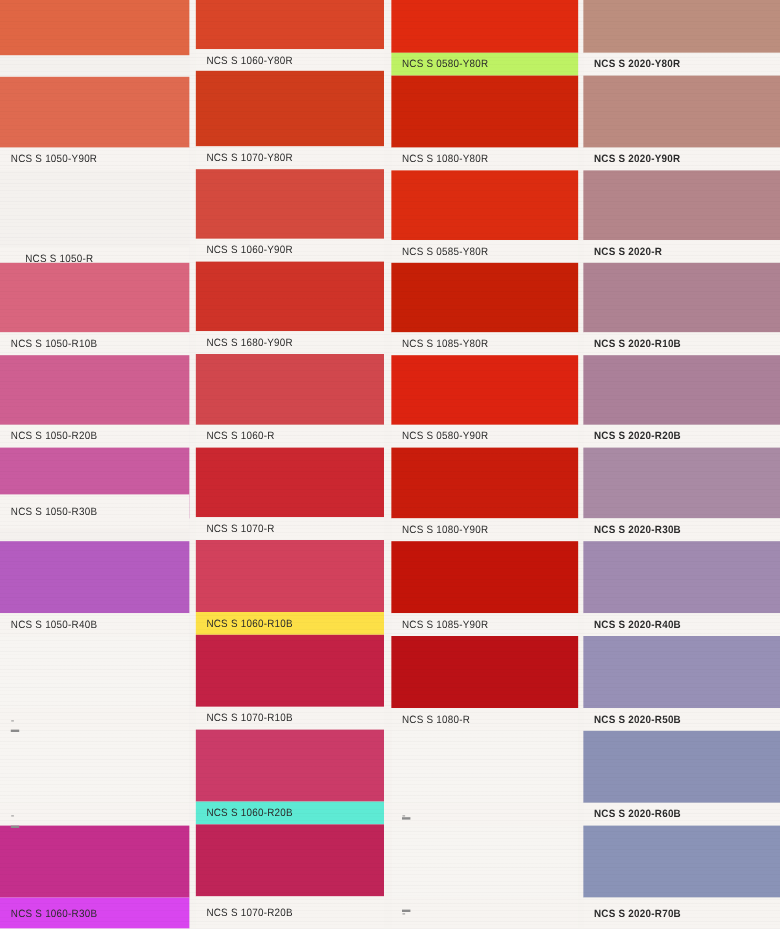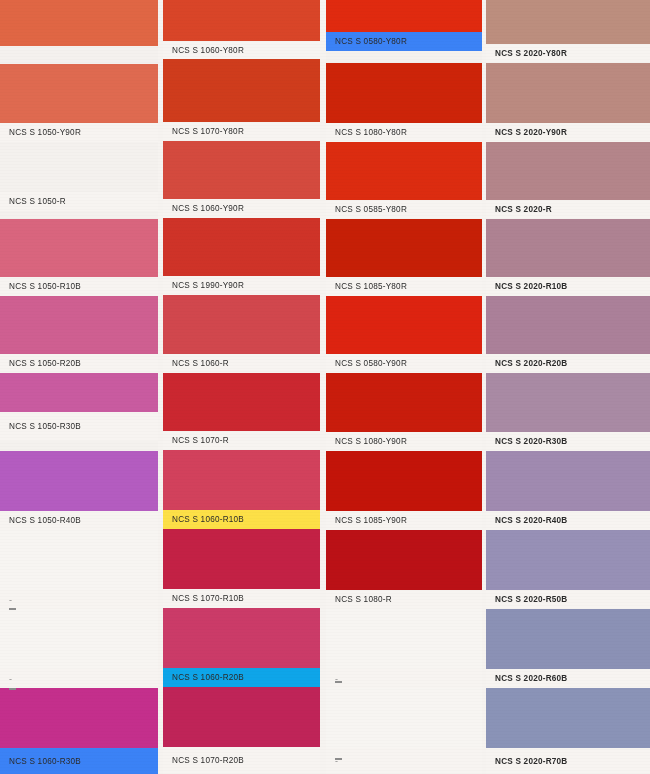--- a/index.html
+++ b/index.html
@@ -74,21 +74,21 @@
       <div class="colgap" style="left: 158px; width: 5px;"></div>
       <div class="colgap" style="left: 320px; width: 6px;"></div>
       <div class="colgap" style="left: 482px; width: 4px;"></div>
       <div class="column" style="left: 0px; width: 158px;">
         <div class="swatch" style="top: -20px; height: 66px; background: rgb(224, 102, 68);"></div>
         <div class="swatch" style="top: 64px; height: 59px; background: rgb(223, 106, 80);"></div>
         <div class="labelband" style="top: 123px; height: 19px; background: rgb(247, 244, 241);">
           <span class="labeltext">NCS S 1050-Y90R</span>
         </div>
         <div class="swatch" style="top: 142px; height: 58px;"></div>
-        <div class="labelband" style="top: 192px; height: 19px; background: rgb(247, 244, 241);">
+        <div class="labelband" style="top: 206px; height: 19px; background: rgb(247, 244, 241); padding-left: 12px;">
           <span class="labeltext">NCS S 1050-R</span>
         </div>
         <div class="swatch" style="top: 219px; height: 58px; background: rgb(217, 101, 126);"></div>
         <div class="labelband" style="top: 277px; height: 19px; background: rgb(247, 244, 241);">
           <span class="labeltext">NCS S 1050-R10B</span>
         </div>
         <div class="swatch" style="top: 296px; height: 58px; background: rgb(207, 95, 145);"></div>
         <div class="labelband" style="top: 354px; height: 19px; background: rgb(247, 244, 241);">
           <span class="labeltext">NCS S 1050-R20B</span>
         </div>
@@ -102,69 +102,69 @@
         </div>
         <div class="swatch" style="top: 530px; height: 60px; background: rgb(247, 245, 242);"></div>
         <div class="labelband" style="top: 590px; height: 19px; background: rgb(247, 244, 241);">
           <span class="labeltext" style="color: rgb(140, 140, 140); font-size: 9px;">-</span>
         </div>
         <div class="swatch" style="top: 609px; height: 60px; background: rgb(247, 245, 242);"></div>
         <div class="labelband" style="top: 669px; height: 19px; background: rgb(247, 244, 241);">
           <span class="labeltext" style="color: rgb(140, 140, 140); font-size: 9px;">-</span>
         </div>
         <div class="swatch" style="top: 688px; height: 60px; background: rgb(196, 47, 140);"></div>
-        <div class="labelband" style="top: 748px; height: 26px; background: #3b82f6;">
+        <div class="labelband" style="top: 748px; height: 26px; background: #d946ef;">
           <span class="labeltext">NCS S 1060-R30B</span>
         </div>
       </div>
       <div class="column" style="left: 163px; width: 157px; text-decoration: underline;">
         <div class="swatch" style="top: -20px; height: 61px; background: rgb(217, 69, 40);"></div>
         <div class="labelband" style="top: 41px; height: 18px; background: rgb(247, 244, 241);">
           <span class="labeltext">NCS S 1060-Y80R</span>
         </div>
         <div class="swatch" style="top: 59px; height: 63px; background: rgb(207, 60, 28);"></div>
         <div class="labelband" style="top: 122px; height: 19px; background: rgb(247, 244, 241);">
           <span class="labeltext">NCS S 1070-Y80R</span>
         </div>
         <div class="swatch" style="top: 141px; height: 58px; background: rgb(212, 74, 62);"></div>
         <div class="labelband" style="top: 199px; height: 19px; background: rgb(247, 244, 241);">
           <span class="labeltext">NCS S 1060-Y90R</span>
         </div>
         <div class="swatch" style="top: 218px; height: 58px; background: rgb(207, 51, 40);"></div>
         <div class="labelband" style="top: 276px; height: 19px; background: rgb(247, 244, 241);">
-          <span class="labeltext">NCS S 1990-Y90R</span>
+          <span class="labeltext">NCS S 1680-Y90R</span>
         </div>
         <div class="swatch" style="top: 295px; height: 59px; background: rgb(209, 71, 77);"></div>
         <div class="labelband" style="top: 354px; height: 19px; background: rgb(247, 244, 241);">
           <span class="labeltext">NCS S 1060-R</span>
         </div>
         <div class="swatch" style="top: 373px; height: 58px; background: rgb(203, 39, 48);"></div>
         <div class="labelband" style="top: 431px; height: 19px; background: rgb(247, 244, 241);">
           <span class="labeltext">NCS S 1070-R</span>
         </div>
         <div class="swatch" style="top: 450px; height: 60px; background: rgb(210, 65, 92);"></div>
         <div class="labelband" style="top: 510px; height: 19px; background: #fde047;">
           <span class="labeltext">NCS S 1060-R10B</span>
         </div>
         <div class="swatch" style="top: 529px; height: 60px; background: rgb(195, 33, 69);"></div>
         <div class="labelband" style="top: 589px; height: 19px; background: rgb(247, 244, 241);">
           <span class="labeltext">NCS S 1070-R10B</span>
         </div>
         <div class="swatch" style="top: 608px; height: 60px; background: rgb(203, 59, 104);"></div>
-        <div class="labelband" style="top: 668px; height: 19px; background: #0ea5e9;">
+        <div class="labelband" style="top: 668px; height: 19px; background: #5eead4;">
           <span class="labeltext">NCS S 1060-R20B</span>
         </div>
         <div class="swatch" style="top: 687px; height: 60px; background: rgb(191, 36, 88);"></div>
         <div class="labelband" style="top: 747px; height: 27px; background: rgb(247, 244, 241);">
           <span class="labeltext">NCS S 1070-R20B</span>
         </div>
       </div>
       <div class="column" style="left: 326px; width: 156px;">
         <div class="swatch" style="top: -20px; height: 64px; background: rgb(224, 42, 15);"></div>
-        <div class="labelband" style="top: 32px; height: 19px; background: #3b82f6;">
+        <div class="labelband" style="top: 44px; height: 19px; background: #bef264;">
           <span class="labeltext">NCS S 0580-Y80R</span>
         </div>
         <div class="swatch" style="top: 63px; height: 60px; background: rgb(205, 36, 9);"></div>
         <div class="labelband" style="top: 123px; height: 19px; background: rgb(247, 244, 241);">
           <span class="labeltext">NCS S 1080-Y80R</span>
         </div>
         <div class="swatch" style="top: 142px; height: 58px; background: rgb(220, 44, 16);"></div>
         <div class="labelband" style="top: 200px; height: 19px; background: rgb(247, 244, 241);">
           <span class="labeltext">NCS S 0585-Y80R</span>
         </div>

